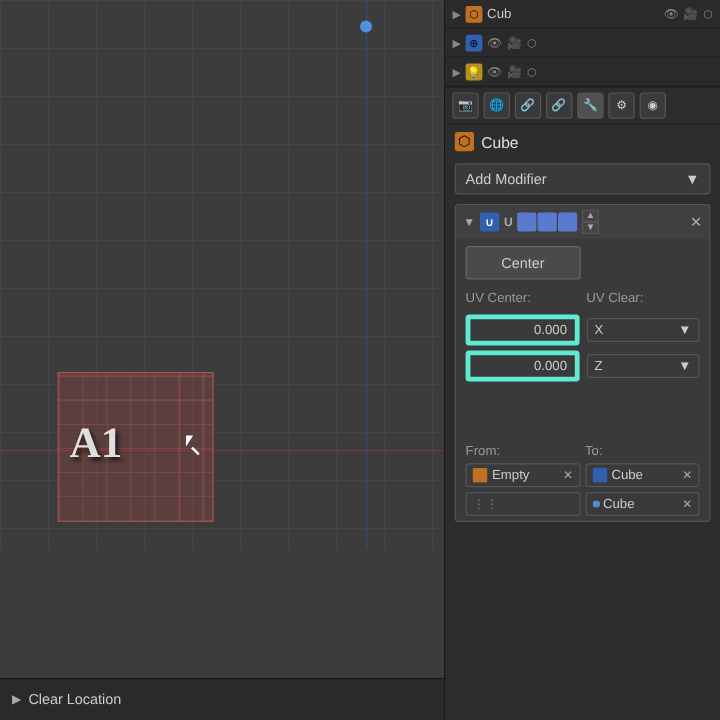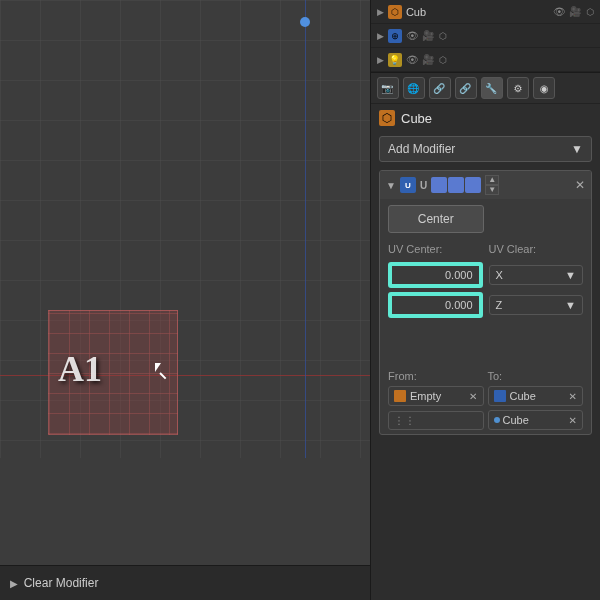--- a/index.html
+++ b/index.html
@@ -525,21 +525,21 @@
   <div class="blue-dot"></div>
 
   <div class="object-square"></div>
   <div class="object-label">A1</div>
 
   <div class="cursor"></div>
 </div>
 
 <div class="bottom-bar">
   <span class="bottom-bar-arrow">▶</span>
-  <span class="bottom-bar-label">Clear Modifier</span>
+  <span class="bottom-bar-label">Clear Location</span>
 </div>
 
 <div class="right-panel">
 
   <div class="outliner">
 
     <div class="outliner-row">
       <span style="color:#888;font-size:9px;">▶</span>
       <span class="obj-icon icon-orange">⬡</span>
       <span class="obj-name">Cub</span>

